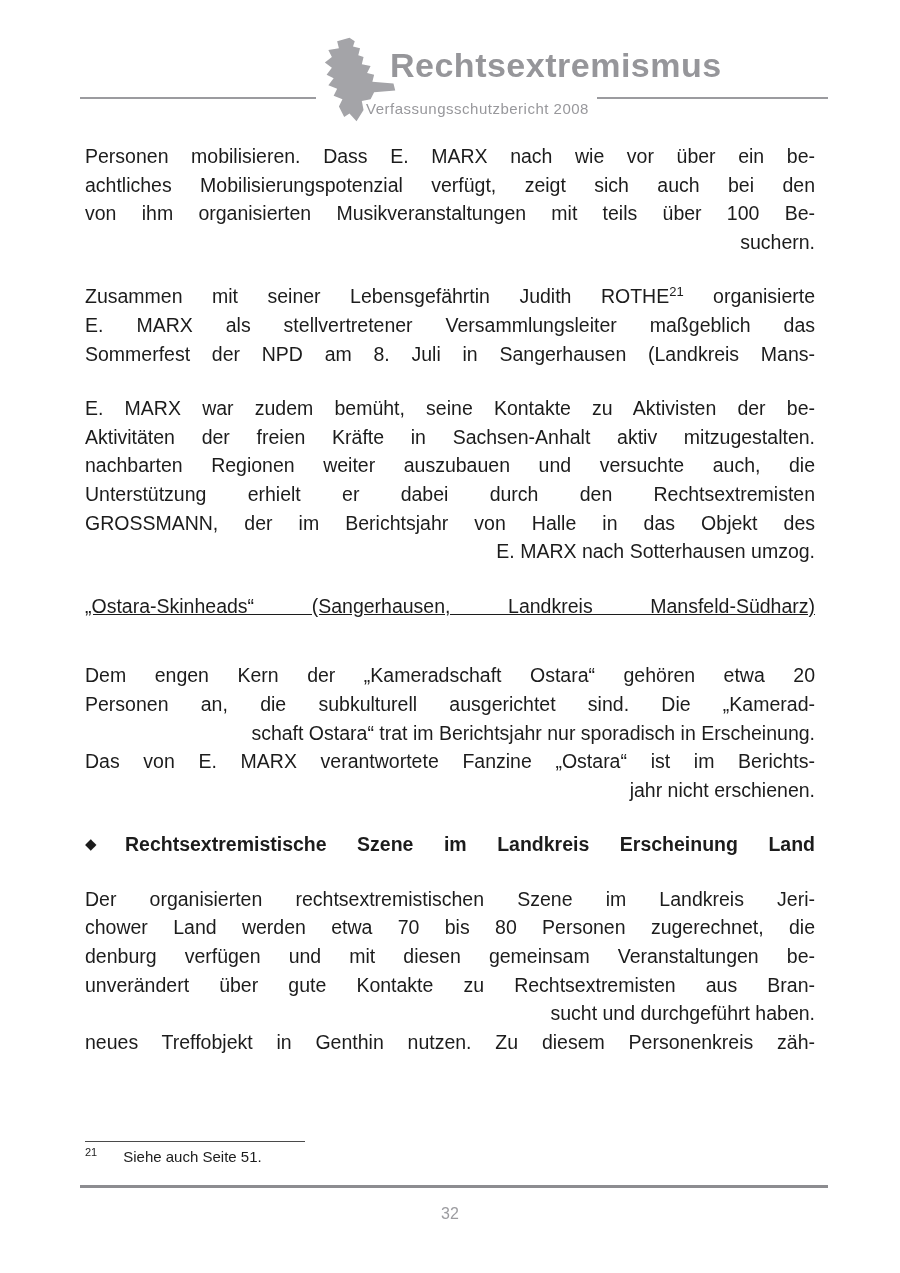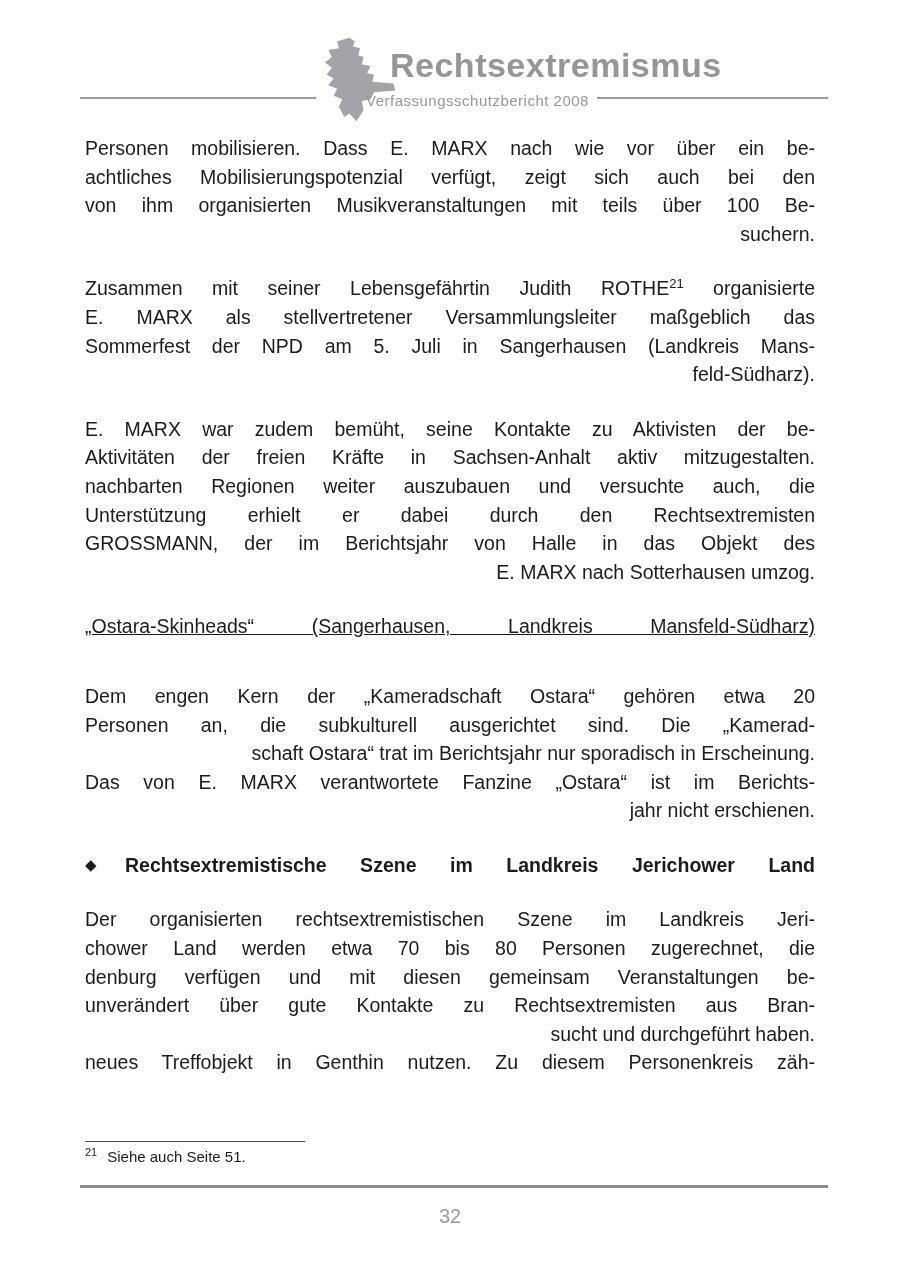--- a/index.html
+++ b/index.html
@@ -15,49 +15,49 @@
   .hline-left{top:97px;left:80px;width:236px;}
   .hline-right{top:97px;left:597px;width:235px;}
   .logo-map{position:absolute;left:308px;top:36px;width:90px;height:88px;}
   .logo-map svg{width:100%;height:100%;fill:#a4a4a8;}
   .header-title{
     position:absolute;left:390px;top:46px;
     font-size:34px;font-weight:bold;color:#96969a;
     letter-spacing:0.5px;white-space:nowrap;
   }
   .header-subtitle{
-    position:absolute;left:366px;top:92px;
+    position:absolute;left:366px;top:100px;
     font-size:15px;color:#98989c;letter-spacing:0.5px;white-space:nowrap;
   }
   
   .doc-body{
     position:absolute;left:85px;top:126px;width:730px;
     font-size:19.5px;line-height:28.6px;color:#1c1c1c;
   }
-  .para{margin:8px 0 26px 0;}
+  .para{margin:16px 0 26px 0;}
   .line{text-align:right;}
   .line.just{text-align:justify;text-align-last:justify;text-justify:inter-word;}
   sup{font-size:13px;line-height:0;vertical-align:super;}
   .h-underline{
     margin:0 0 41px 0;
     text-decoration:underline;
     text-align:justify;text-align-last:justify;text-justify:inter-word;
   }
   .h-bullet{display:flex;margin:0 0 26px 0;}
   .h-bullet .bullet{width:40px;flex:0 0 40px;font-size:15px;line-height:28.6px;}
   .h-bullet .btext{flex:1;font-weight:bold;text-align:justify;text-align-last:justify;text-justify:inter-word;}
   
   .footnote-sep{position:absolute;left:85px;top:1141px;width:220px;height:1px;background:#4a4a4a;}
   .footnote{position:absolute;left:85px;top:1146px;font-size:15px;color:#1c1c1c;}
   .fn-marker{font-size:11px;vertical-align:super;}
-  .fn-text{margin-left:10px;}
+  .fn-text{margin-left:26px;}
   .bottom-rule{position:absolute;left:80px;top:1185px;width:752px;height:3px;background:#8c8c90;}
   .page-number{
     position:absolute;left:0;top:1205px;width:900px;
-    text-align:center;font-size:20px;color:#9c9ca0;
+    text-align:center;font-size:16px;color:#9c9ca0;
   }
 </style>
 </head>
 <body>
 
 <div class="page">
 
   <div class="hline hline-left"></div>
   <div class="hline hline-right"></div>
   <div class="logo-map">
@@ -74,42 +74,41 @@
   <div class="doc-body">
       <div class="para">
         <div class="line just">Personen mobilisieren. Dass E. MARX nach wie vor über ein be-</div>
         <div class="line just">achtliches Mobilisierungspotenzial verfügt, zeigt sich auch bei den</div>
         <div class="line just">von ihm organisierten Musikveranstaltungen mit teils über 100 Be-</div>
         <div class="line">suchern.</div>
       </div>
       <div class="para">
         <div class="line just">Zusammen mit seiner Lebensgefährtin Judith ROTHE<sup>21</sup> organisierte</div>
         <div class="line just">E. MARX als stellvertretener Versammlungsleiter maßgeblich das</div>
-        <div class="line just">Sommerfest der NPD am 5. Juli in Sangerhausen (Landkreis Mans-</div>
-        <div class="line">feld-Südharz).</div>
+        <div class="line just">Sommerfest der NPD am 8. Juli in Sangerhausen (Landkreis Mans-</div>
       </div>
       <div class="para">
         <div class="line just">E. MARX war zudem bemüht, seine Kontakte zu Aktivisten der be-</div>
         <div class="line just">Aktivitäten der freien Kräfte in Sachsen-Anhalt aktiv mitzugestalten.</div>
         <div class="line just">nachbarten Regionen weiter auszubauen und versuchte auch, die</div>
         <div class="line just">Unterstützung erhielt er dabei durch den Rechtsextremisten</div>
         <div class="line just">GROSSMANN, der im Berichtsjahr von Halle in das Objekt des</div>
         <div class="line">E. MARX nach Sotterhausen umzog.</div>
       </div>
       <div class="h-underline">„Ostara-Skinheads“ (Sangerhausen, Landkreis Mansfeld-Südharz)</div>
       <div class="para">
         <div class="line just">Dem engen Kern der „Kameradschaft Ostara“ gehören etwa 20</div>
         <div class="line just">Personen an, die subkulturell ausgerichtet sind. Die „Kamerad-</div>
         <div class="line">schaft Ostara“ trat im Berichtsjahr nur sporadisch in Erscheinung.</div>
         <div class="line just">Das von E. MARX verantwortete Fanzine „Ostara“ ist im Berichts-</div>
         <div class="line">jahr nicht erschienen.</div>
       </div>
       <div class="h-bullet">
         <span class="bullet">◆</span>
-        <span class="btext">Rechtsextremistische Szene im Landkreis Jerichower Land</span>
+        <span class="btext">Rechtsextremistische Szene im Landkreis Erscheinung Land</span>
       </div>
       <div class="para">
         <div class="line just">Der organisierten rechtsextremistischen Szene im Landkreis Jeri-</div>
         <div class="line just">chower Land werden etwa 70 bis 80 Personen zugerechnet, die</div>
         <div class="line just">denburg verfügen und mit diesen gemeinsam Veranstaltungen be-</div>
         <div class="line just">unverändert über gute Kontakte zu Rechtsextremisten aus Bran-</div>
         <div class="line">sucht und durchgeführt haben.</div>
         <div class="line just">neues Treffobjekt in Genthin nutzen. Zu diesem Personenkreis zäh-</div>
       </div>
     </div>

